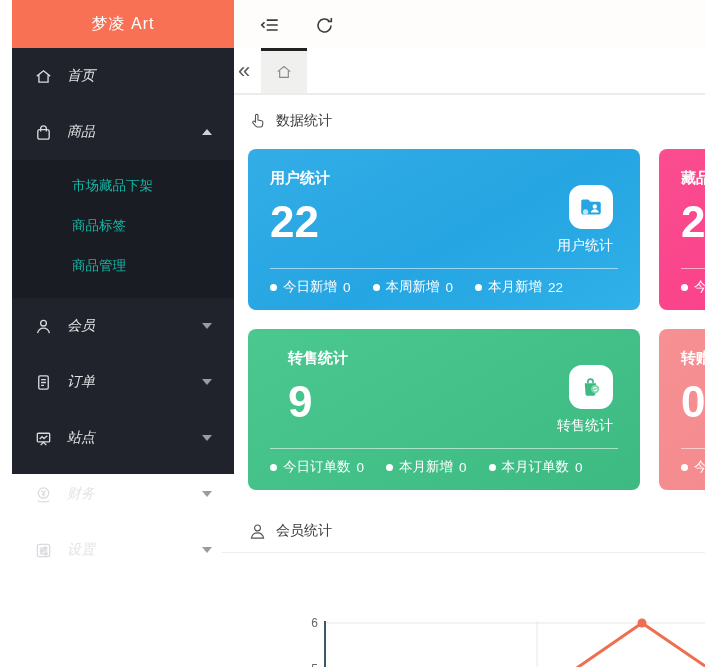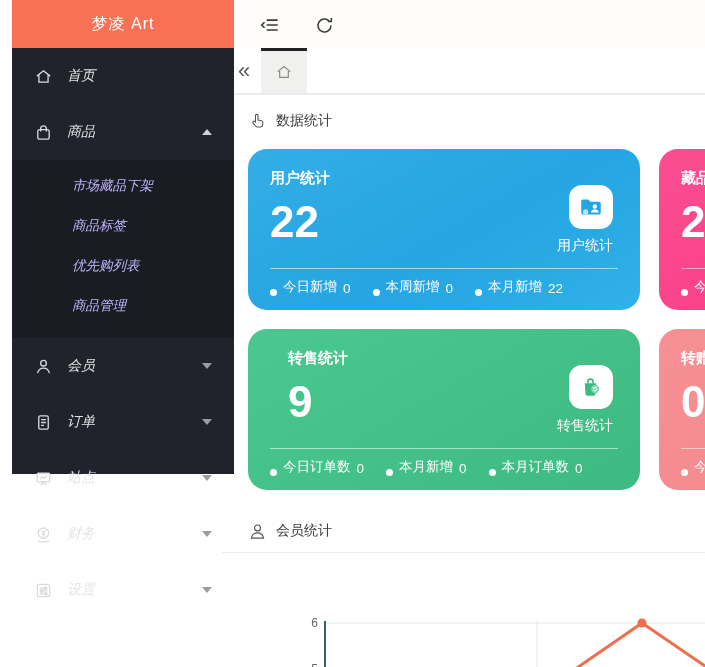--- a/index.html
+++ b/index.html
@@ -16,21 +16,21 @@
   .menu-item .mi-icon { width:19px; height:19px; margin-right:14px; flex:none;
     display:flex; align-items:center; justify-content:center; }
   .menu-item .mi-icon svg { stroke:#d9dadd; }
   .menu-item .label { flex:1; }
   .caret { width:0; height:0; border-left:5px solid transparent;
     border-right:5px solid transparent; }
   .caret.up   { border-bottom:6px solid #cfd0d3; }
   .caret.down { border-top:6px solid #9a9ca1; }
   .submenu { background:#191c23; padding:6px 0 12px 0; }
   .submenu-item { height:40px; display:flex; align-items:center;
-    padding-left:60px; color:#c4b5fd; font-size:13.5px; cursor:pointer;font-style:italic; }
+    padding-left:60px; color:#14b8a6; font-size:13.5px; cursor:pointer; }
 
   
   .topbar { position:absolute; left:222px; top:0; right:0; height:48px;
     background:#fefdfc; }
   .tb-btn { position:absolute; top:13px; width:24px; height:24px;
     display:flex; align-items:center; justify-content:center; cursor:pointer; }
   .tb-fold { left:36px; }
   .tb-refresh { left:90px; }
 
   
@@ -49,37 +49,37 @@
   .section-head { display:flex; align-items:center; height:22px; color:#3c3c3c;
     font-size:14px; }
   .section-head .sh-icon { width:19px; height:19px; margin-right:9px;
     display:flex; align-items:center; justify-content:center; }
   .section-divider { height:1px; background:#ededed; margin-top:10px;
     margin-left:-26px; }
 
   
   .cards { margin-top:17px; display:grid; grid-template-columns:392px 392px;
     grid-auto-rows:161px; gap:19px 19px; width:830px; }
-  .card { border-radius:19px; position:relative; color:#fff; padding:20px 22px;
+  .card { border-radius:8px; position:relative; color:#fff; padding:20px 22px;
     cursor:pointer; }
   .card-blue   { background:linear-gradient(150deg,#33ade6 0%,#25a5e2 55%,#31b1e8 100%); }
   .card-pink   { background:linear-gradient(150deg,#fb4d90,#f93884); }
   .card-green  { background:linear-gradient(150deg,#4bc88f,#3cba81);padding-left:40px; }
   .card-salmon { background:linear-gradient(150deg,#f69093,#f3868b); }
   .card-title { font-size:15px; font-weight:700; }
   .card-value { font-size:44px; font-weight:700; margin-top:12px; line-height:1; }
   .card-iconbox { position:absolute; right:27px; top:36px; width:44px; height:44px;
     background:#fff; border-radius:13px; display:flex; align-items:center;
     justify-content:center; }
   .card-iconlabel { position:absolute; right:27px; top:88px; font-size:14px; }
   .card-divider { position:absolute; left:22px; right:22px; top:119px;
     height:1px; background:rgba(255,255,255,.55); }
   .card-footer { position:absolute; left:22px; top:129px; display:flex;
     gap:22px; font-size:13.5px; align-items:center; }
-  .f-item { display:flex; align-items:flex-end; gap:6px; white-space:nowrap; }
+  .f-item { display:flex; align-items:center; gap:6px; white-space:nowrap; }
   .dot { width:7px; height:7px; border-radius:50%; background:#fff;
     display:inline-block; }
 
   
   .members { margin-top:30px; }
   .chart-wrap { margin-top:50px; height:75px; position:relative; }
   .chart-wrap svg { display:block; }
 </style>
 </head>
 <body>
@@ -103,21 +103,20 @@
           <path d="M7 9V6a3 3 0 0 1 6 0v3"></path>
         </svg>
     </span>
     <span class="label">商品</span>
     <span class="caret up"></span>
   </div>
 
   <div class="submenu">
     <div class="submenu-item">市场藏品下架</div>
     <div class="submenu-item">商品标签</div>
-    <div class="submenu-item">优先购列表</div>
     <div class="submenu-item">商品管理</div>
   </div>
 
   <div class="menu-item">
     <span class="mi-icon">
       <svg width="19" height="19" viewBox="0 0 20 20" fill="none" stroke-width="1.4">
         <circle cx="10" cy="6.5" r="3"></circle>
           <path d="M3.8 17c.8-4 3.9-5.3 6.2-5.3s5.4 1.3 6.2 5.3"></path>
         </svg>
     </span>

